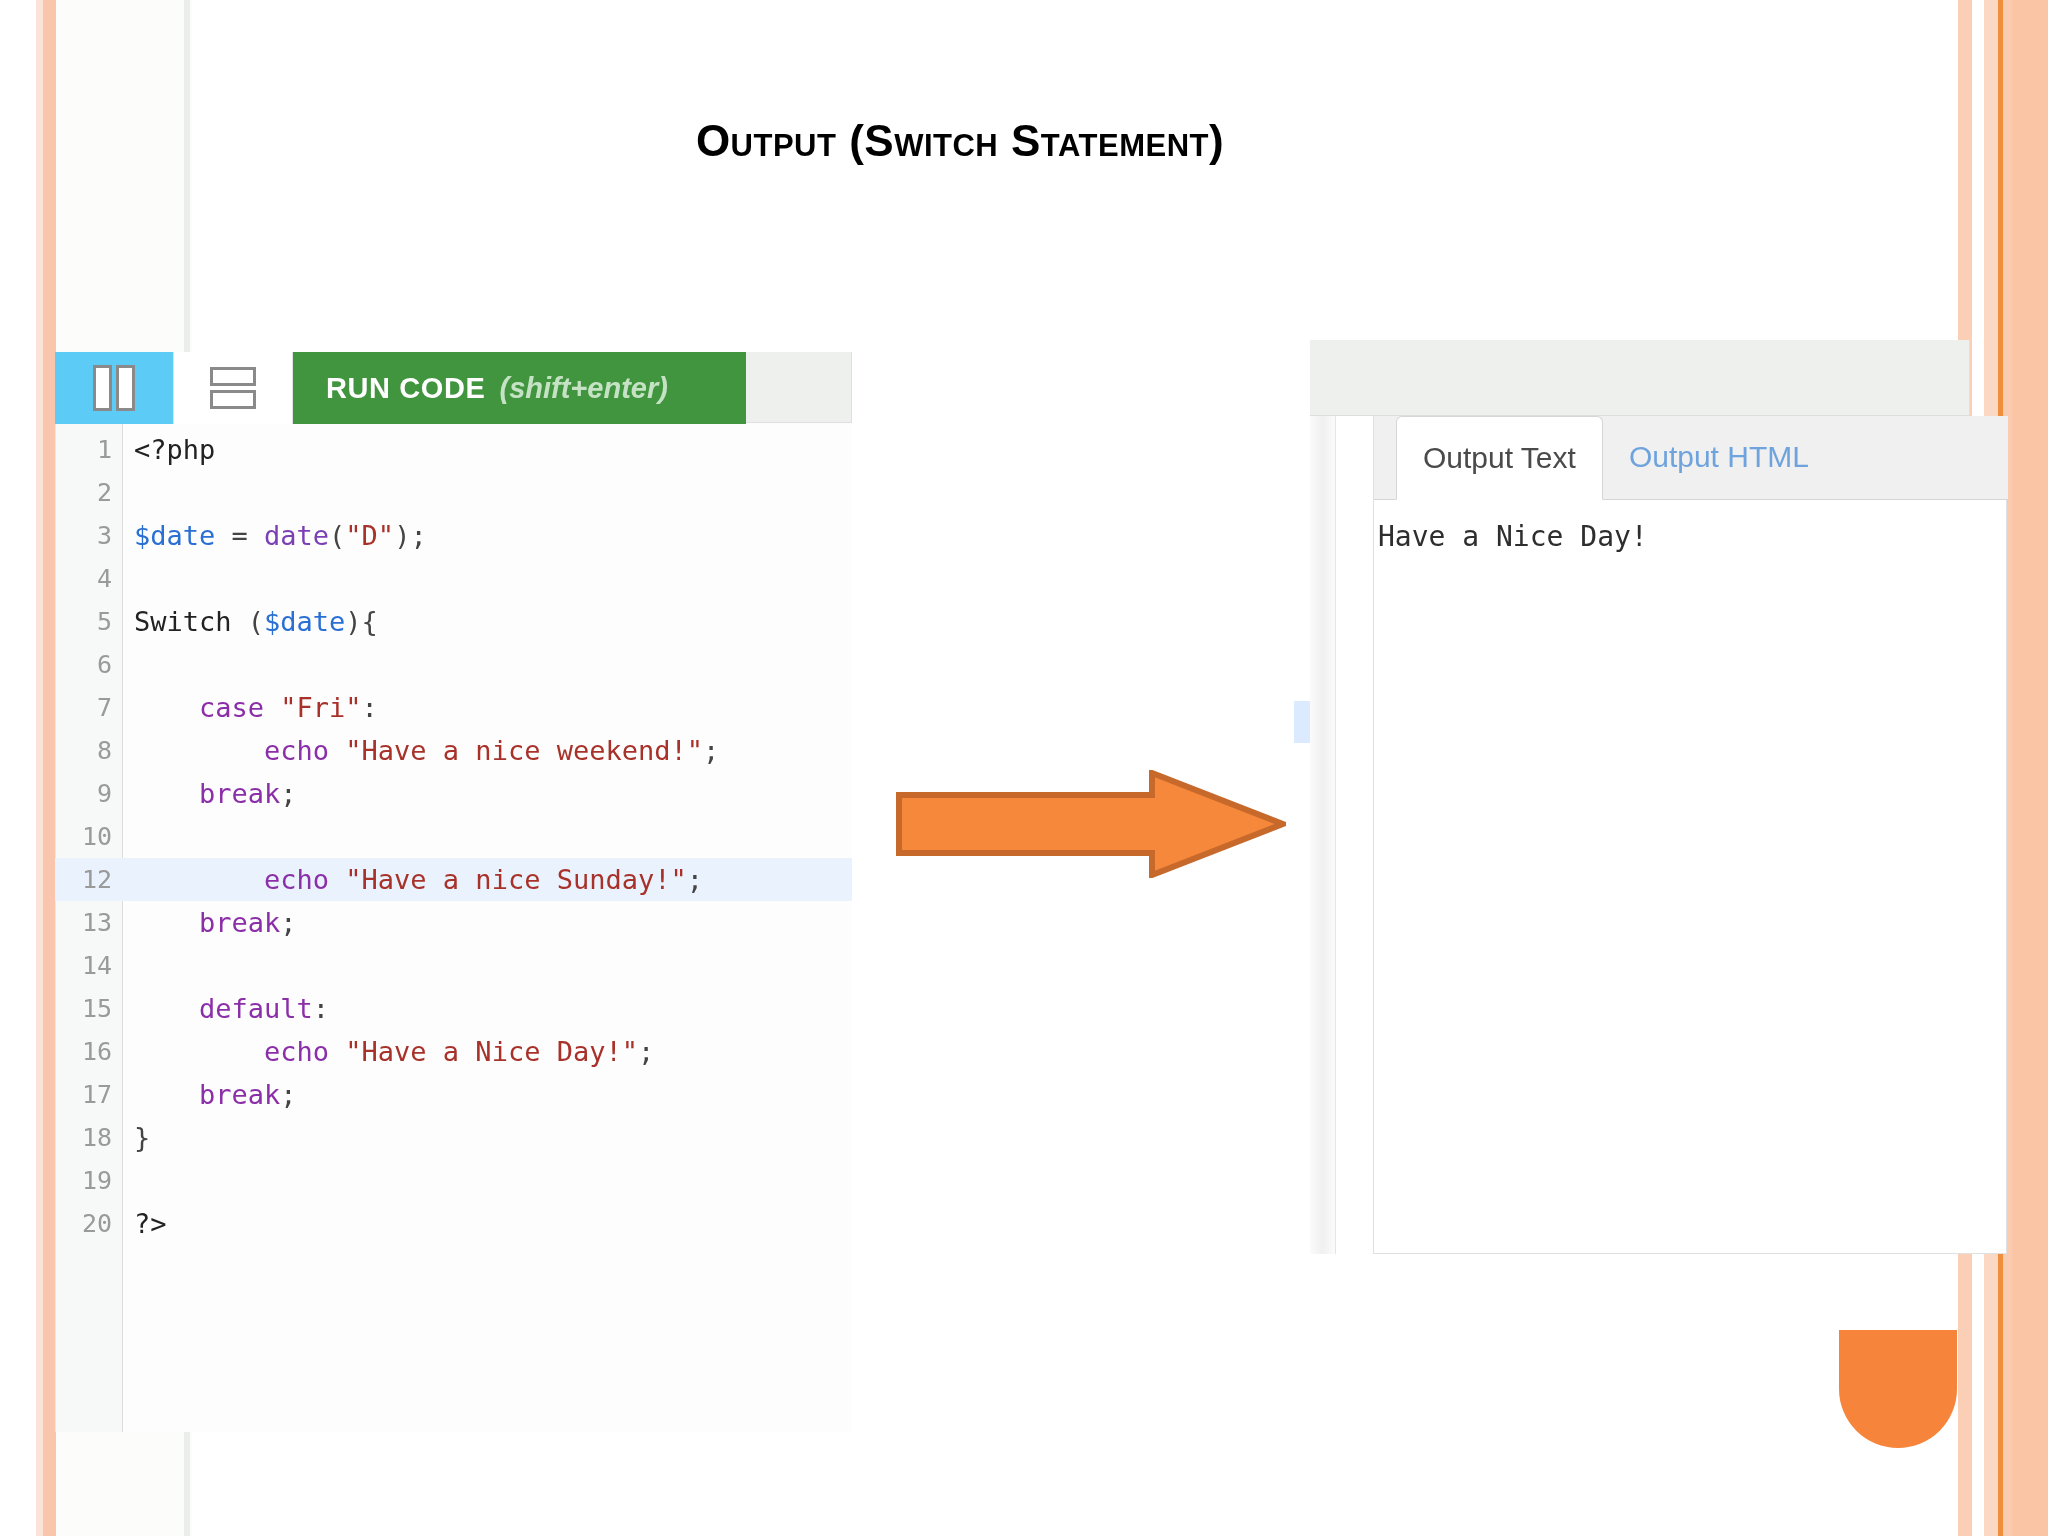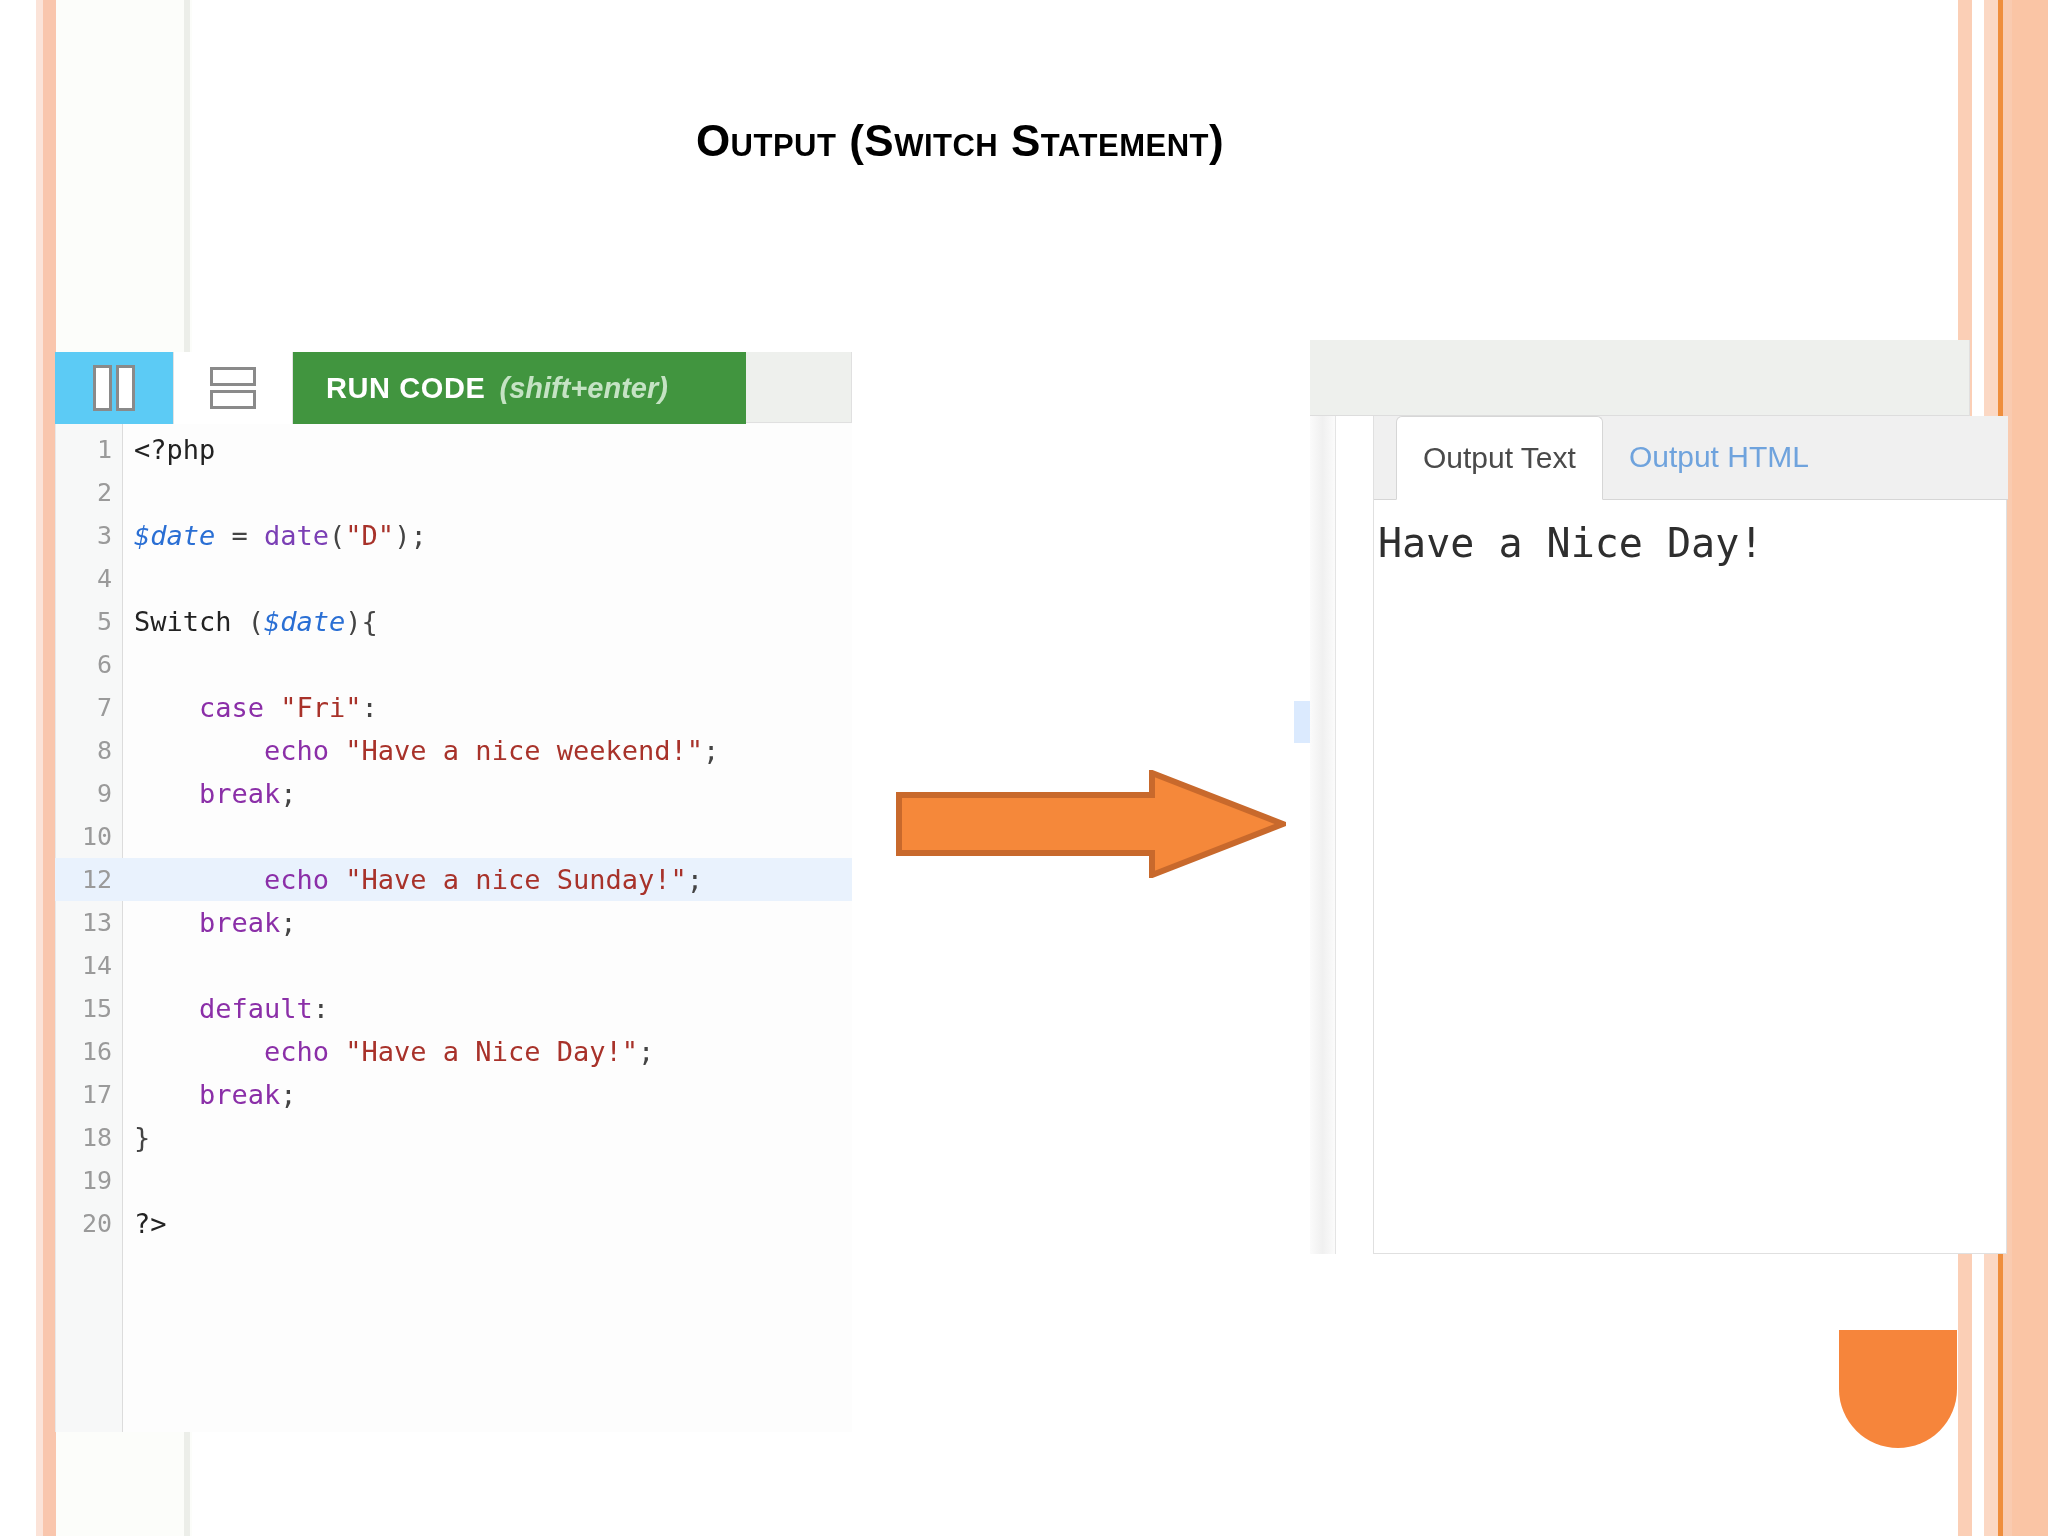--- a/index.html
+++ b/index.html
@@ -186,21 +186,21 @@
     box-sizing: border-box;
     flex: 0 0 69px;
   }
   .lc {
     padding-left: 10px;
     white-space: pre;
     color: #222222;
   }
   .tok-kw   { color: #8b2fa8; }
   .tok-str  { color: #a8322a; }
-  .tok-var  { color: #2a6fd4; font-style: italic; }
+  .tok-var  { color: #2a6fd4; }
   .tok-fn   { color: #7b3fb5; }
   .tok-punc { color: #444444; }
   .tok-plain{ color: #222222; }
 
   
   .arrow {
     position: absolute;
     left: 896px; top: 770px;
     width: 390px; height: 108px;
   }
@@ -276,21 +276,21 @@
     color: #6fa3dd;
     background: transparent;
   }
   .output-text {
     position: absolute;
     left: 0px; top: 104px;
     width: 634px;
     padding-left: 4px;
     box-sizing: border-box;
     font-family: "DejaVu Sans Mono", monospace;
-    font-size: 40px;
+    font-size: 28px;
     color: #2e2e2e;
     white-space: pre;
   }
 </style>
 </head>
 <body>
 
 <div class="edge-left"></div>
 <div class="edge-left-2"></div>
 <div class="edge-right"></div>

